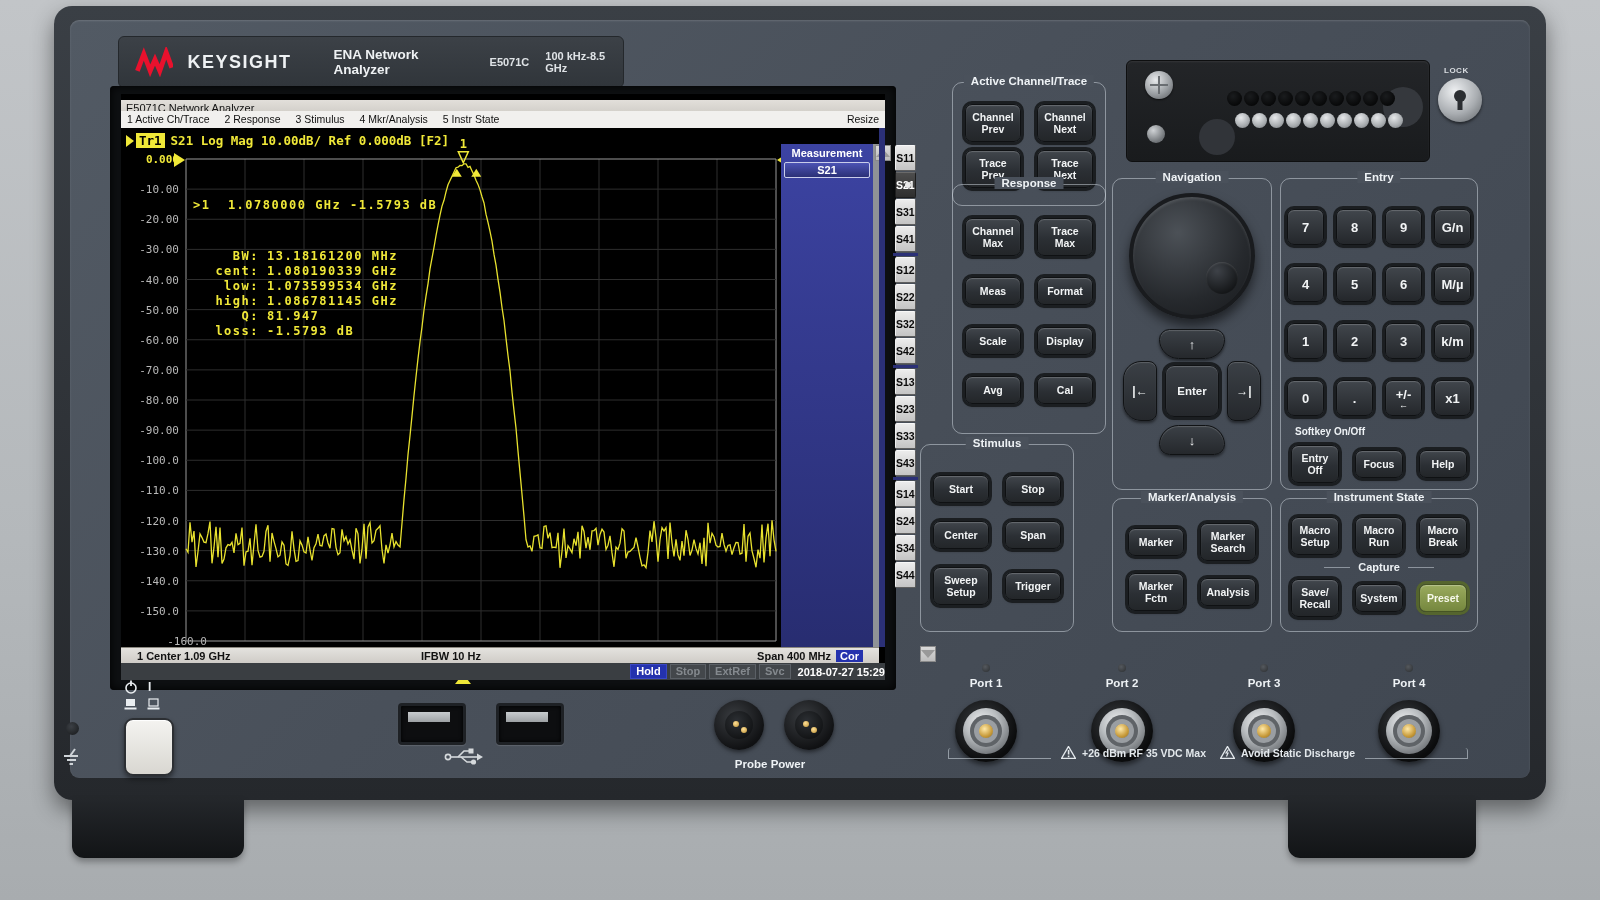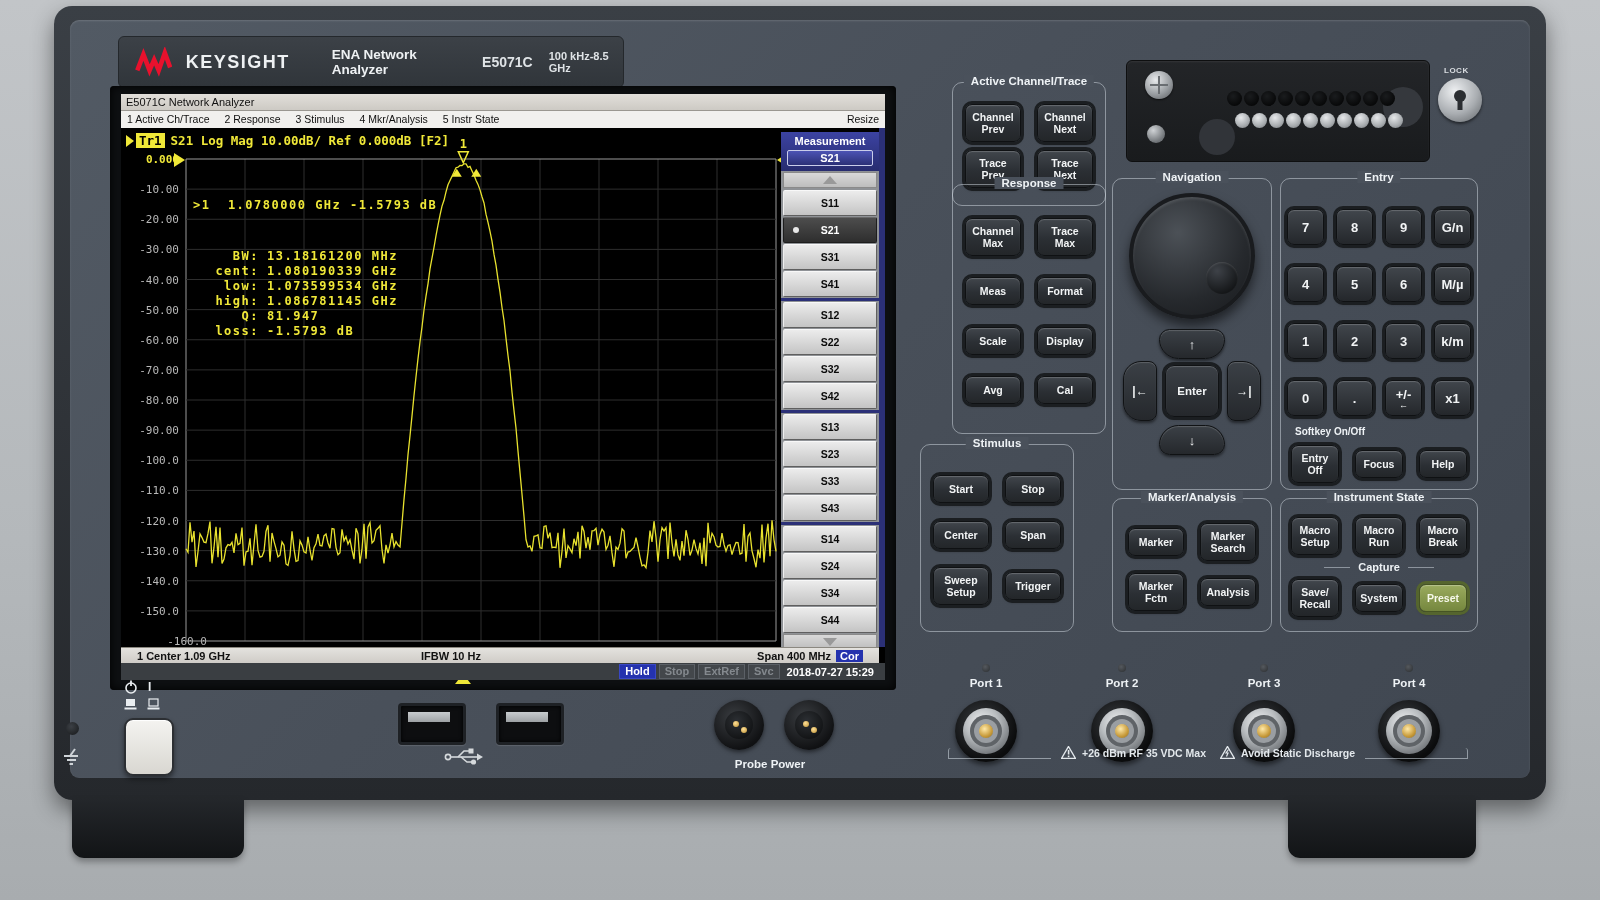--- a/index.html
+++ b/index.html
@@ -6,62 +6,62 @@
   .stage{position:relative;width:1600px;height:900px;overflow:hidden;background:linear-gradient(180deg,#c2c5c8 0%,#b4b8bb 60%,#a8acaf 100%);font-family:"Liberation Sans",sans-serif;}
   
   .case{position:absolute;left:54px;top:6px;width:1492px;height:794px;background:linear-gradient(180deg,#3a3f45,#25282c);border-radius:18px;box-shadow:0 10px 22px rgba(0,0,0,.45);}
   .face{position:absolute;left:70px;top:20px;width:1460px;height:758px;background:linear-gradient(135deg,#525a64 0%,#49505a 45%,#404751 100%);border-radius:9px;box-shadow:inset 0 1px 2px rgba(255,255,255,.15);}
   .foot{position:absolute;top:798px;height:60px;background:linear-gradient(#24272b,#121416);border-radius:0 0 12px 12px;box-shadow:0 4px 6px rgba(0,0,0,.3);}
   .foot.l{left:72px;width:172px;} .foot.r{left:1288px;width:188px;}
   
   .plate{position:absolute;left:118px;top:36px;width:504px;height:50px;background:linear-gradient(180deg,#3c4147,#30353a);border:1px solid #24282c;border-radius:6px;display:flex;align-items:center;color:#eef1f3;}
   .plate .brand{font-weight:bold;font-size:18px;letter-spacing:1.5px;margin-left:14px;}
   .plate .prod{font-weight:bold;font-size:13.5px;margin-left:42px;}
-  .plate .model{font-weight:bold;font-size:14px;margin-left:24px;color:#dfe3e6;}
+  .plate .model{font-weight:bold;font-size:11px;margin-left:24px;color:#dfe3e6;}
   .plate .range{font-weight:bold;font-size:11px;margin-left:16px;color:#dfe3e6;}
   
   .bezel{position:absolute;left:110px;top:86px;width:786px;height:604px;background:#0e1012;border-radius:4px;box-shadow:inset 0 0 10px #000;}
   .screen{position:absolute;left:121px;top:94px;width:764px;height:586px;background:#000;}
-  .titlebar{position:absolute;left:0;top:0;width:100%;height:17px;background:linear-gradient(#e2dfda,#cdcac4);color:#111;font:11px "Liberation Sans",sans-serif;line-height:17px;padding-left:5px;box-sizing:border-box;border-bottom:1px solid #9a9791;}
+  .titlebar{position:absolute;left:0;top:6px;width:100%;height:17px;background:linear-gradient(#e2dfda,#cdcac4);color:#111;font:11px "Liberation Sans",sans-serif;line-height:17px;padding-left:5px;box-sizing:border-box;border-bottom:1px solid #9a9791;}
   .menubar{position:absolute;left:0;top:17px;width:100%;height:17px;background:#f1f0ee;color:#111;font:10.5px "Liberation Sans",sans-serif;line-height:17px;display:flex;box-sizing:border-box;padding-left:6px;}
   .menu-item{margin-right:15px;white-space:nowrap;}
   .menu-resize{margin-left:auto;margin-right:6px;}
   .scontent{position:absolute;left:0;top:34px;width:100%;height:519px;background:#000;}
   .tracehdr{position:absolute;left:5px;top:5px;display:flex;align-items:center;font:bold 12.5px "DejaVu Sans Mono",monospace;color:#f0e838;white-space:pre;}
   .tr-arrow{width:0;height:0;border-left:8px solid #f0e838;border-top:6px solid transparent;border-bottom:6px solid transparent;margin-right:2px;}
   .tr-tag{background:#f0e838;color:#000;padding:0 3px;margin-right:6px;font-weight:bold;}
   .ylabel{position:absolute;left:0;width:58px;text-align:right;font:11px "DejaVu Sans Mono",monospace;color:#b9b9b9;}
   .ylabel.yellow{color:#f0e838;font-weight:bold;}
   .plot{position:absolute;left:65px;top:31px;width:590px;height:482px;}
   .plot svg{overflow:visible;}
   .mkinfo{position:absolute;left:72px;top:40px;color:#f0e838;font:bold 12px/15px "DejaVu Sans Mono",monospace;letter-spacing:1.5px;white-space:pre;}
   .mkinfo .l1{margin-bottom:6px;}
   .mkrow span.k{display:inline-block;width:66px;text-align:right;margin-right:8px;}
   .refarrow{position:absolute;width:0;height:0;}
   .ra-left{left:53px;top:25px;border-left:11px solid #f0e838;border-top:7px solid transparent;border-bottom:7px solid transparent;}
   .ra-right{left:656px;top:25px;border-right:11px solid #f0e838;border-top:7px solid transparent;border-bottom:7px solid transparent;}
   .ra-bottom{border-bottom:10px solid #f0e838;border-left:8px solid transparent;border-right:8px solid transparent;}
   
-  .softkeys{position:absolute;left:660px;top:4px;width:98px;height:519px;background:#8f9296;display:flex;flex-direction:column;}
+  .softkeys{position:absolute;left:660px;top:16px;width:98px;height:519px;background:#8f9296;display:flex;flex-direction:row;}
   .skhead{background:linear-gradient(180deg,#3c43a2,#272c6f);color:#fff;text-align:center;padding:3px 3px 5px;}
   .skhead .t{font:bold 11px "Liberation Sans",sans-serif;}
   .skcur{margin:3px auto 0;width:84px;background:linear-gradient(180deg,#4c53b4,#2b3077);border:1px solid #c9cdea;border-radius:2px;font:bold 11px "Liberation Sans",sans-serif;padding:1px 0;}
   .skscroll{height:14px;margin:1px 2px;background:linear-gradient(#d9d9d9,#bdbdbd);border:1px solid #8a8a8a;display:flex;align-items:center;justify-content:center;}
   .skscroll .tri-up{width:0;height:0;border-bottom:8px solid #999;border-left:7px solid transparent;border-right:7px solid transparent;}
   .skscroll .tri-dn{width:0;height:0;border-top:8px solid #999;border-left:7px solid transparent;border-right:7px solid transparent;}
   .skey{height:24px;margin:1px 2px;background:linear-gradient(180deg,#ececec,#c4c4c4);border:1px solid #5f5f5f;border-top-color:#f8f8f8;border-left-color:#efefef;border-radius:2px;color:#0a0a0a;font:bold 10.5px "Liberation Sans",sans-serif;display:flex;align-items:center;justify-content:center;position:relative;}
   .skey.sel{background:linear-gradient(180deg,#4d4d4d,#2e2e2e);color:#fff;border-color:#1d1d1d;border-top-color:#6a6a6a;}
   .skey.sel::before{content:'';position:absolute;left:9px;top:9px;width:6px;height:6px;border-radius:50%;background:#e8e8e8;}
   .skdiv{height:3px;background:#2b3077;margin:1px 0;}
   .bluestrip{position:absolute;left:758px;top:0;width:6px;height:519px;background:#2b3077;}
   
   .botbar{position:absolute;left:0;top:553px;width:758px;height:16px;background:linear-gradient(#e4e2de,#cfccc7);color:#111;font:bold 11px "Liberation Sans",sans-serif;display:flex;align-items:center;box-sizing:border-box;padding:0 16px;border-top:1px solid #8b8880;}
   .botbar .c{position:absolute;left:300px;} .botbar .r{margin-left:auto;display:flex;align-items:center;gap:5px;}
   .corbadge{background:#2432ae;color:#fff;padding:0 4px;font-weight:bold;}
-  .statusbar{position:absolute;left:0;top:569px;width:764px;height:17px;background:#3a3e42;display:flex;align-items:center;justify-content:flex-end;gap:3px;box-sizing:border-box;padding-right:11px;font:bold 11px "Liberation Sans",sans-serif;}
+  .statusbar{position:absolute;left:0;top:569px;width:764px;height:17px;background:#3a3e42;display:flex;align-items:center;justify-content:flex-end;gap:3px;box-sizing:border-box;padding-right:0;font:bold 11px "Liberation Sans",sans-serif;}
   .stbox{border:1px solid #5b6066;background:#43474b;color:#84898e;padding:0 5px;line-height:13px;}
   .stbox.active{background:#2432ae;color:#fff;border-color:#3947c4;}
   .stdate{color:#fff;margin-left:4px;}
   
   .group{position:absolute;border:1px solid rgba(213,222,230,.5);border-radius:10px;}
   .glabel{position:absolute;top:-8px;left:50%;transform:translateX(-50%);background:#4a515b;padding:0 7px;color:#eef2f5;font:bold 11.5px "Liberation Sans",sans-serif;white-space:nowrap;}
   .gcontent{position:absolute;inset:12px 0 8px;display:flex;flex-direction:column;justify-content:space-evenly;}
   .btnrow{display:flex;justify-content:center;align-items:center;gap:16px;}
   .btn{width:56px;min-height:28px;background:linear-gradient(180deg,#41464c 0%,#2b2f34 55%,#232629 100%);border:1px solid #0f1113;border-radius:7px;box-shadow:0 0 0 3px #1b1e21,0 2px 3px rgba(0,0,0,.5),inset 0 1px 1px rgba(255,255,255,.2);color:#f2f4f5;font:bold 10.5px/1.15 "Liberation Sans",sans-serif;display:flex;align-items:center;justify-content:center;text-align:center;white-space:pre-line;cursor:pointer;box-sizing:border-box;}
   .btn.tall{min-height:38px;}

